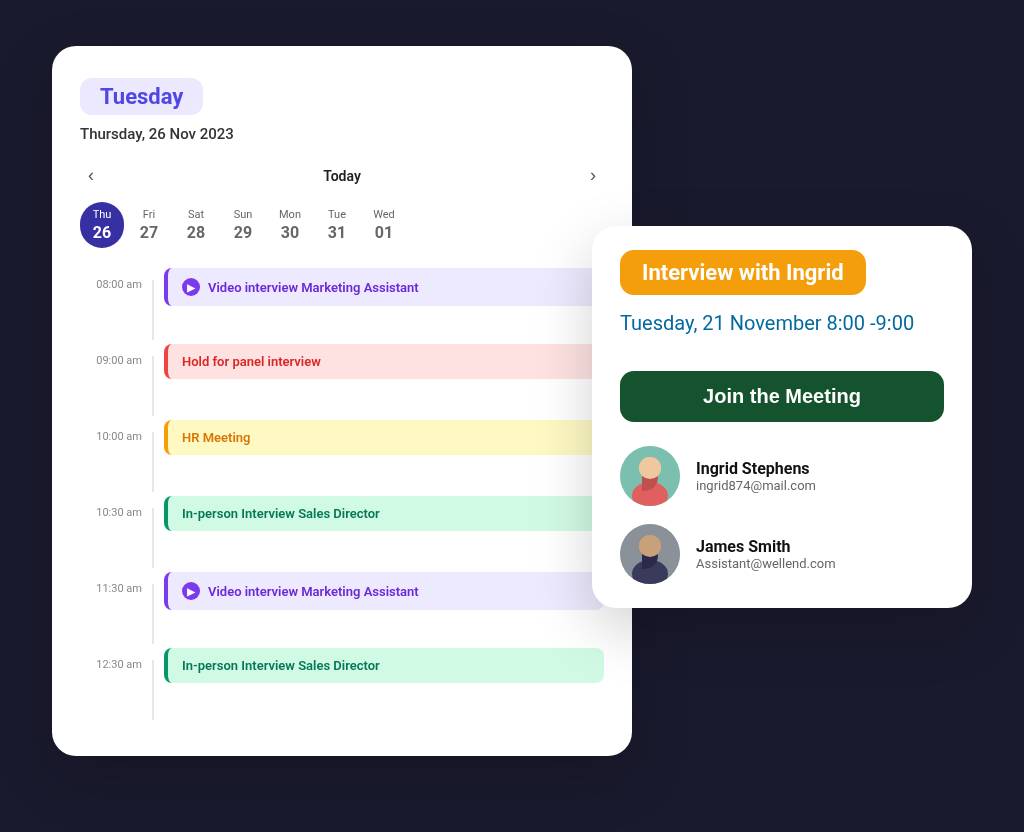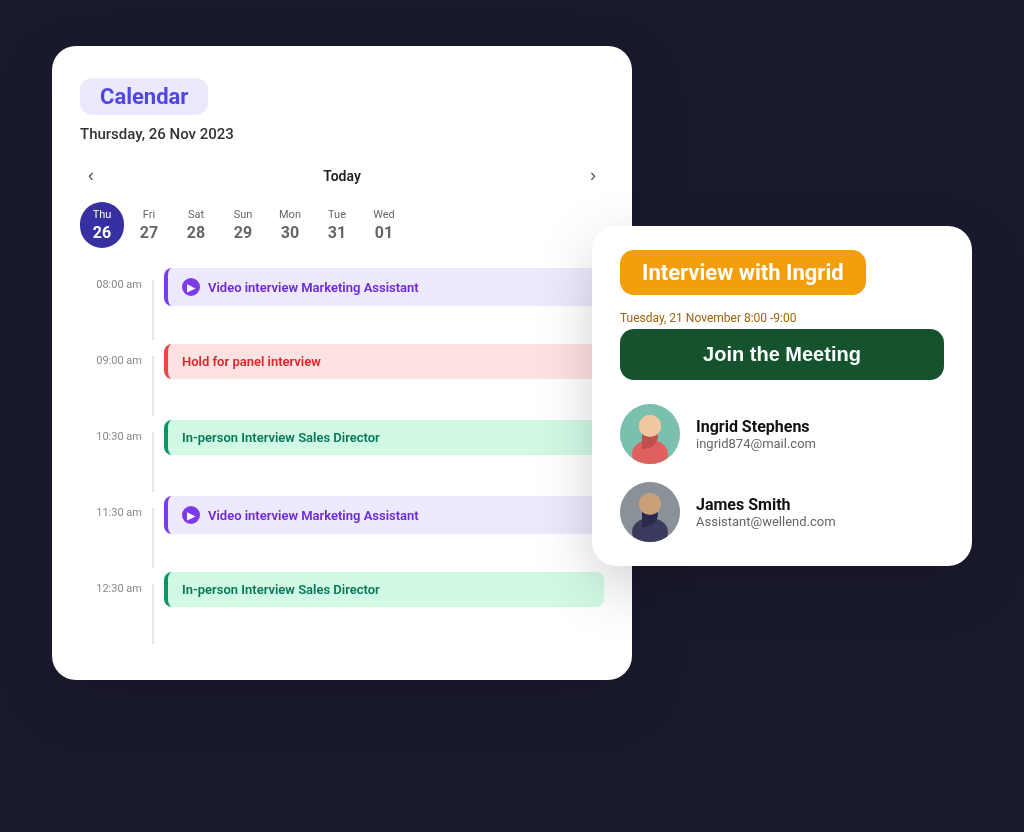--- a/index.html
+++ b/index.html
@@ -177,23 +177,23 @@
       display: inline-block;
       background: #f59e0b;
       color: #fff;
       font-size: 22px;
       font-weight: 700;
       border-radius: 14px;
       padding: 10px 22px;
       margin-bottom: 16px;
     }
     .detail-datetime {
-      font-size: 12px;
-      color: #a16207;
-      margin-bottom: 4px;
+      font-size: 20px;
+      color: #0369a1;
+      margin-bottom: 36px;
     }
     .join-btn {
       background: #14532d;
       color: #fff;
       border: none;
       border-radius: 14px;
       font-size: 20px;
       font-weight: 700;
       padding: 14px 36px;
       cursor: pointer;
@@ -241,21 +241,21 @@
     .avatar-james {
       background: linear-gradient(135deg, #b0b8c1 0%, #8a9199 100%);
     }
   </style>
 </head>
 <body>
 
 <div class="scene">
 
   <div class="calendar-card">
-    <div class="calendar-title-pill">Calendar</div>
+    <div class="calendar-title-pill">Tuesday</div>
     <div class="calendar-date">Thursday, 26 Nov 2023</div>
 
     
     <div class="week-nav">
       <button class="week-nav-arrow">‹</button>
       <span class="week-nav-today">Today</span>
       <button class="week-nav-arrow">›</button>
     </div>
 
     
@@ -301,20 +301,29 @@
               <span>Video interview Marketing Assistant</span>
             </div>
           </div>
         </div>
         <div class="time-slot">
           <div class="time-label">09:00 am</div>
           <div class="time-line"></div>
           <div class="events-col">
             <div class="event-bar red">
               <span>Hold for panel interview</span>
+            </div>
+          </div>
+        </div>
+        <div class="time-slot">
+          <div class="time-label">10:00 am</div>
+          <div class="time-line"></div>
+          <div class="events-col">
+            <div class="event-bar orange">
+              <span>HR Meeting</span>
             </div>
           </div>
         </div>
         <div class="time-slot">
           <div class="time-label">10:30 am</div>
           <div class="time-line"></div>
           <div class="events-col">
             <div class="event-bar green">
               <span>In-person Interview Sales Director</span>
             </div>

